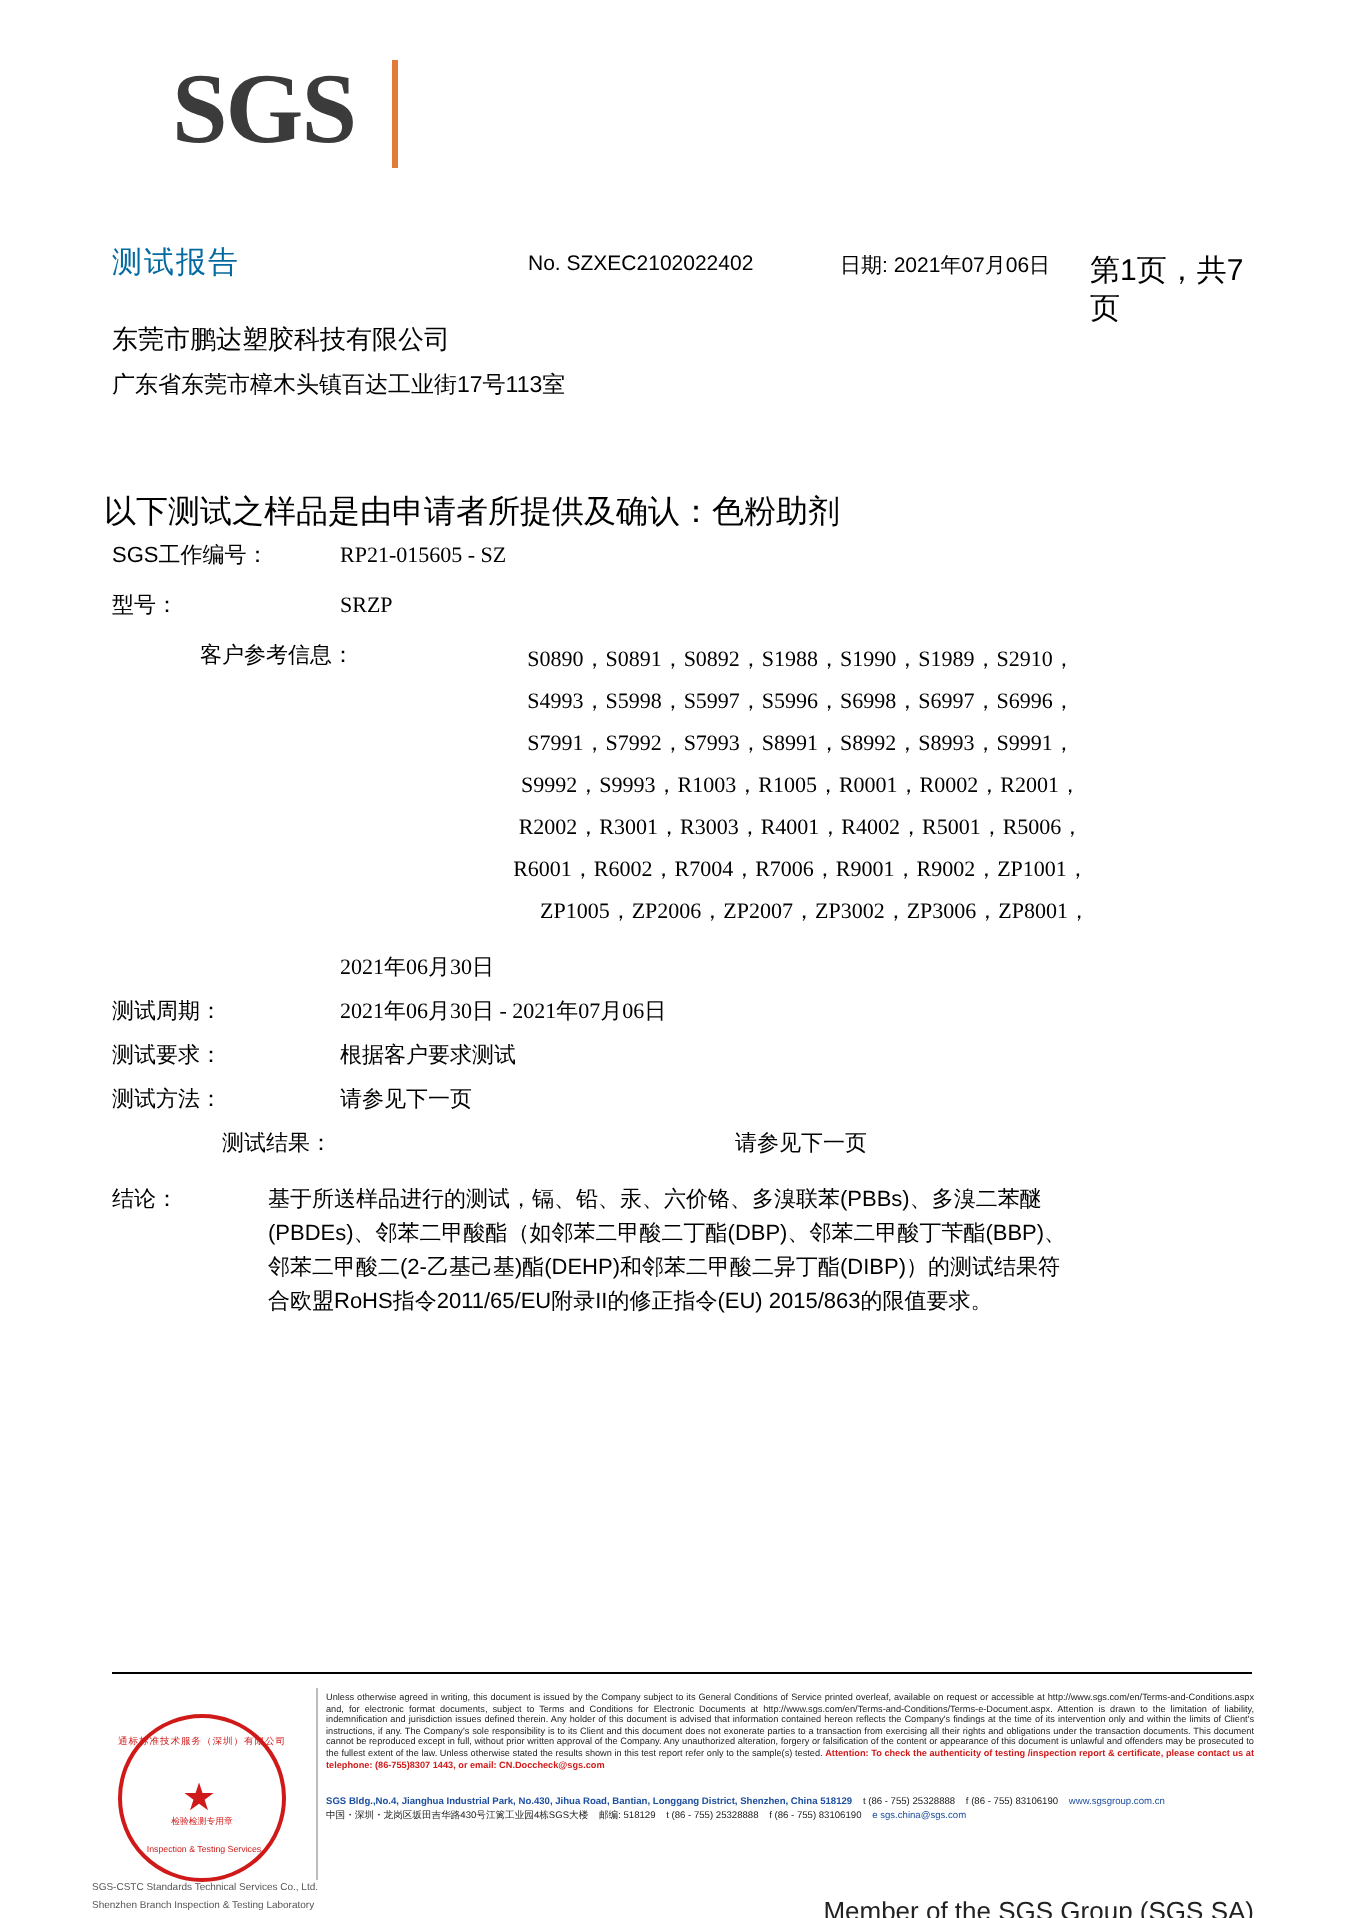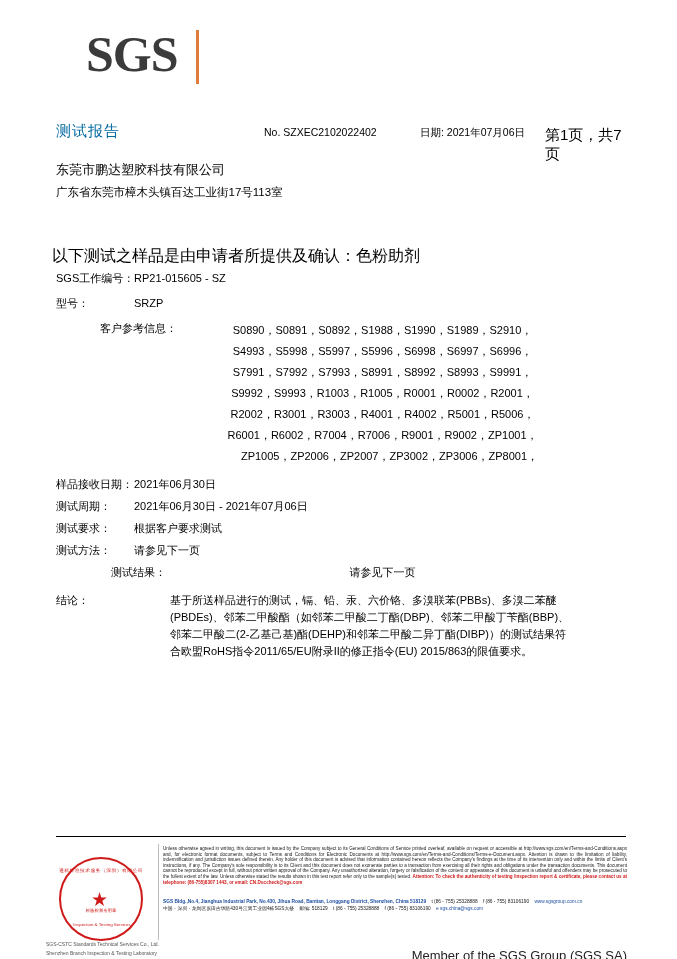--- a/index.html
+++ b/index.html
@@ -121,36 +121,37 @@
   }
   .field-label {
     position: absolute;
     left: 0;
     top: 0;
     width: 165px;
     font-size: 11px;
     line-height: 16px;
   }
   .field-value {
-    margin-left: 78px;
+    margin-left: 114px;
     font-size: 11px;
     line-height: 16px;
+    font-family: Liberation Serif, serif;
   }
   .ref-line {
     font-size: 11px;
     line-height: 21px;
     white-space: pre;
   }
   .ref-line.indent {
     padding-left: 14px;
   }
   .field-row.tight { margin-bottom: 3px; }
   .field-row.gap { margin-bottom: 9px; text-align: center; }
   .conclusion-text {
-    margin-left: 114px;
+    margin-left: 78px;
     font-size: 11px;
     line-height: 17px;
     width: 400px;
   }
 
   
   .footer {
     position: absolute;
     left: 0;
     top: 836px;
@@ -318,21 +319,20 @@
         <div class="ref-line">S4993，S5998，S5997，S5996，S6998，S6997，S6996，</div>
         <div class="ref-line">S7991，S7992，S7993，S8991，S8992，S8993，S9991，</div>
         <div class="ref-line">S9992，S9993，R1003，R1005，R0001，R0002，R2001，</div>
         <div class="ref-line">R2002，R3001，R3003，R4001，R4002，R5001，R5006，</div>
         <div class="ref-line">R6001，R6002，R7004，R7006，R9001，R9002，ZP1001，</div>
         <div class="ref-line indent">ZP1005，ZP2006，ZP2007，ZP3002，ZP3006，ZP8001，</div>
       </div>
     </div>
 
     <div class="field-row tight">
-      <div class="field-label">样品接收日期：</div>
       <div class="field-value">2021年06月30日</div>
     </div>
 
     <div class="field-row tight">
       <div class="field-label">测试周期：</div>
       <div class="field-value">2021年06月30日 - 2021年07月06日</div>
     </div>
 
     <div class="field-row tight">
       <div class="field-label">测试要求：</div>

